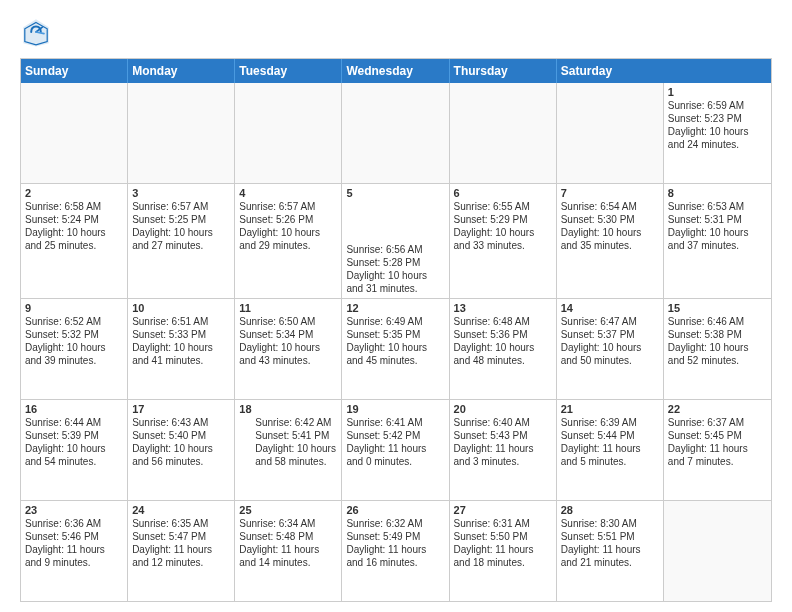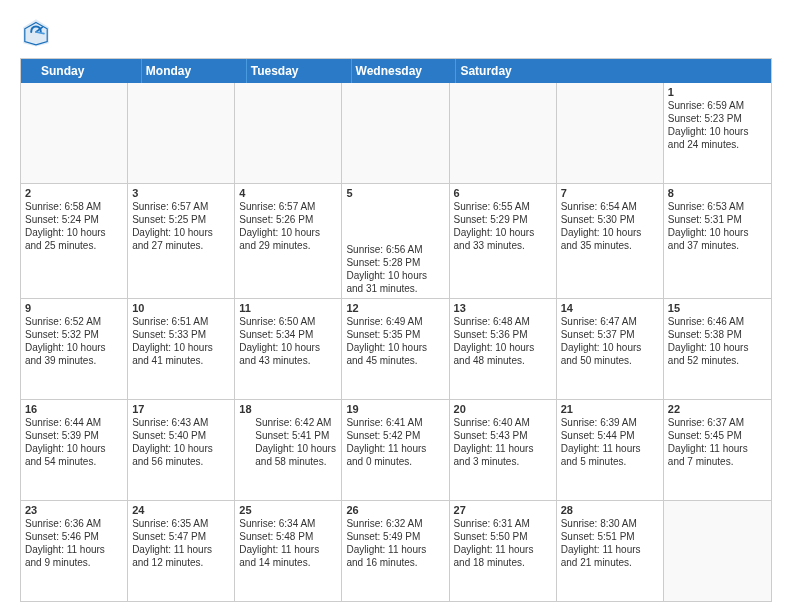--- a/index.html
+++ b/index.html
@@ -62,21 +62,20 @@
     .calendar {
       flex: 1;
       display: flex;
       flex-direction: column;
       border: 1px solid #ccc;
     }
     .cal-header {
       display: grid;
       grid-template-columns: repeat(7, 1fr);
       background: #2a7ac7;
-      padding-left: 16px;
     }
     .cal-header-cell {
       color: #fff;
       font-size: 12px;
       font-weight: bold;
       padding: 5px 4px;
       text-align: left;
       border-right: 1px solid #4a9ae0;
     }
     .cal-header-cell:last-child { border-right: none; }
@@ -139,20 +138,21 @@
       <div class="location"></div>
     </div>
   </div>
 
   <div class="calendar">
     <div class="cal-header">
     <div class="cal-header-cell">Sunday</div>
         <div class="cal-header-cell">Monday</div>
         <div class="cal-header-cell">Tuesday</div>
         <div class="cal-header-cell">Wednesday</div>
+        <div class="cal-header-cell">Thursday</div>
         <div class="cal-header-cell">Saturday</div>
       </div>
     <div class="cal-body">
     <div class="cal-row">
           <div class="cal-cell empty"></div>
           <div class="cal-cell empty"></div>
           <div class="cal-cell empty"></div>
           <div class="cal-cell empty"></div>
           <div class="cal-cell empty"></div>
           <div class="cal-cell empty"></div>

